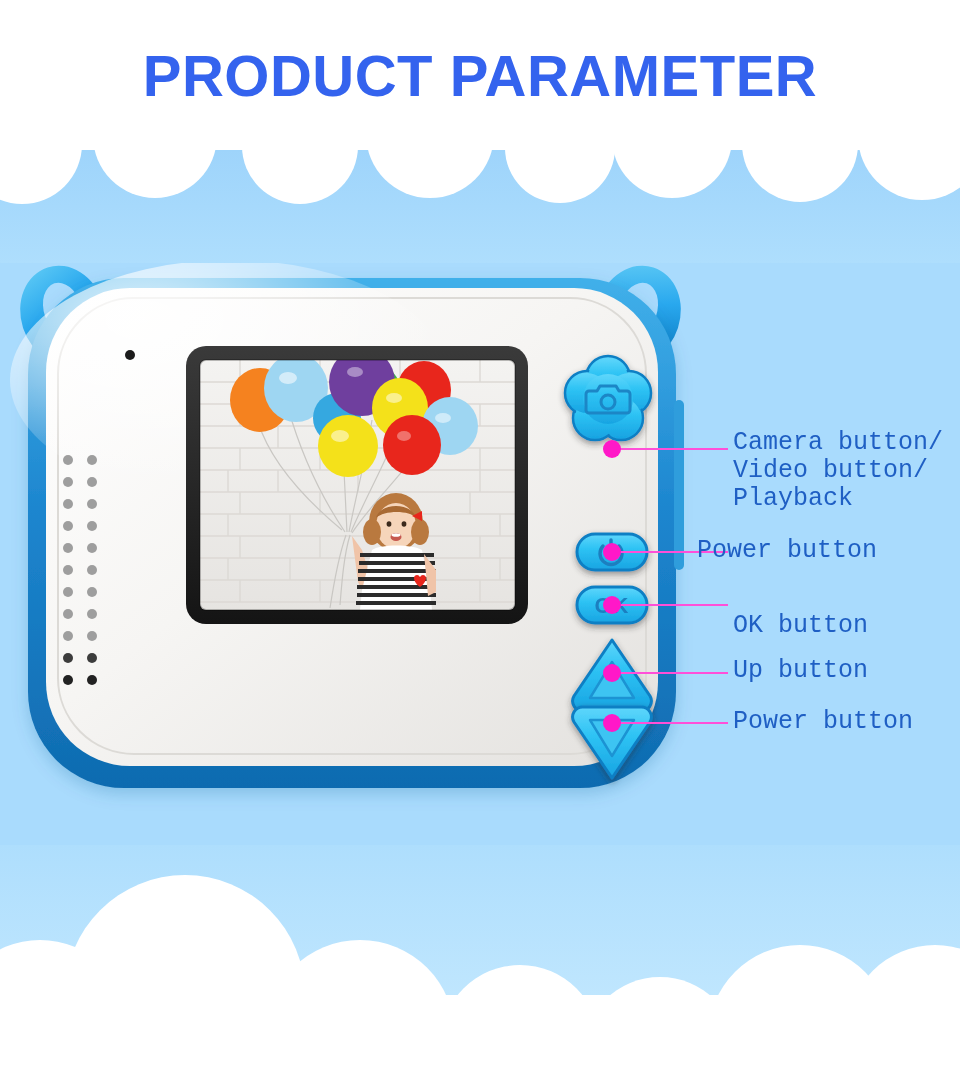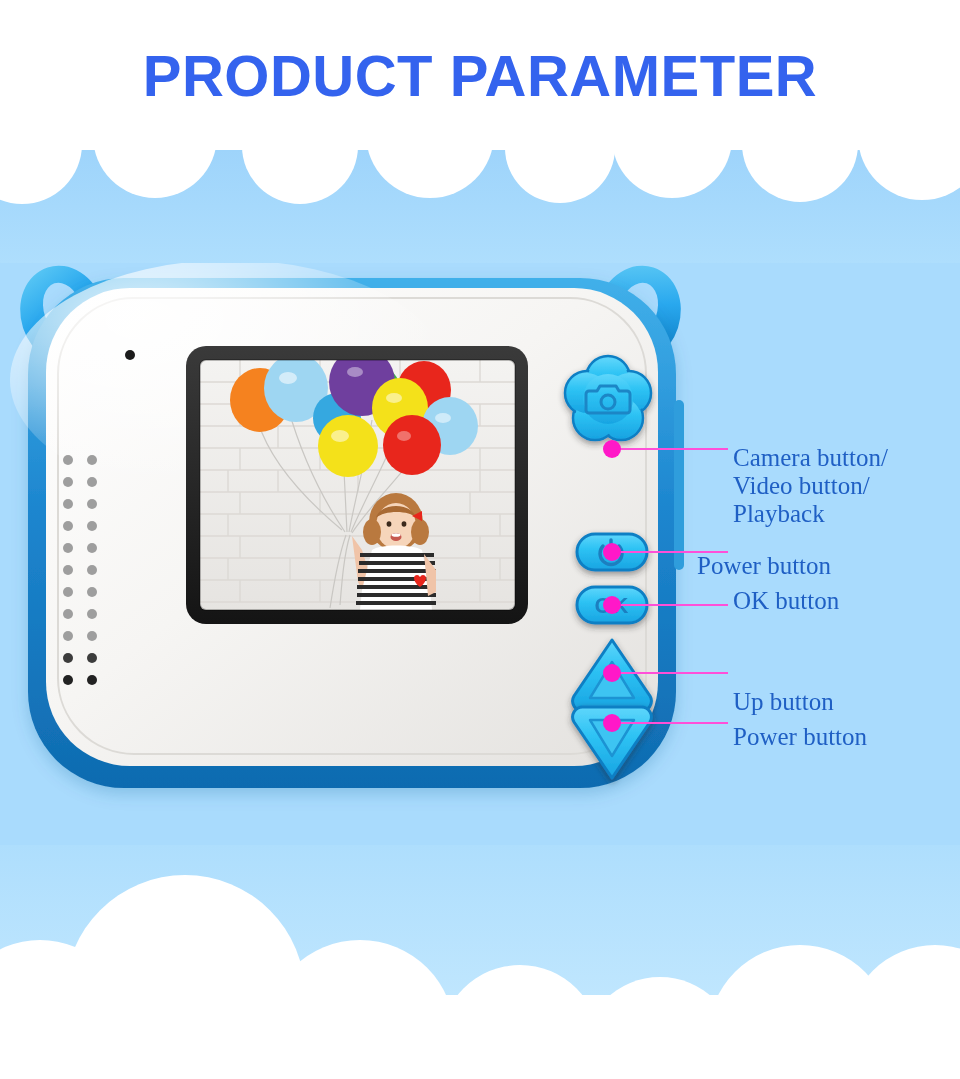--- a/index.html
+++ b/index.html
@@ -42,29 +42,28 @@
     position:absolute; left:0; top:150px; width:960px; height:840px; z-index:3;
   }
   #camera-svg{ position:absolute; left:0; top:0; }
 
   
   .callout-label{
     position:absolute;
     color:#1f5fc4;
     font-size:25px;
     line-height:28px;
-    font-family:Liberation Serif, serif;
+    font-family:Liberation Mono, monospace;
     white-space:pre-line;
     z-index:7;
-    margin-top:15px;
   }
   #label-camera { left:733px; top:429px; }
   #label-power  { left:697px; top:537px; }
-  #label-ok     { left:733px; top:572px; }
-  #label-up     { left:733px; top:673px; }
+  #label-ok     { left:733px; top:612px; }
+  #label-up     { left:733px; top:657px; }
   #label-down   { left:733px; top:708px; }
 </style>
 </head>
 <body>
 
 <div id="title-bar">
   <div id="page-title">PRODUCT PARAMETER</div>
 </div>
 
 <div id="sky"></div>

